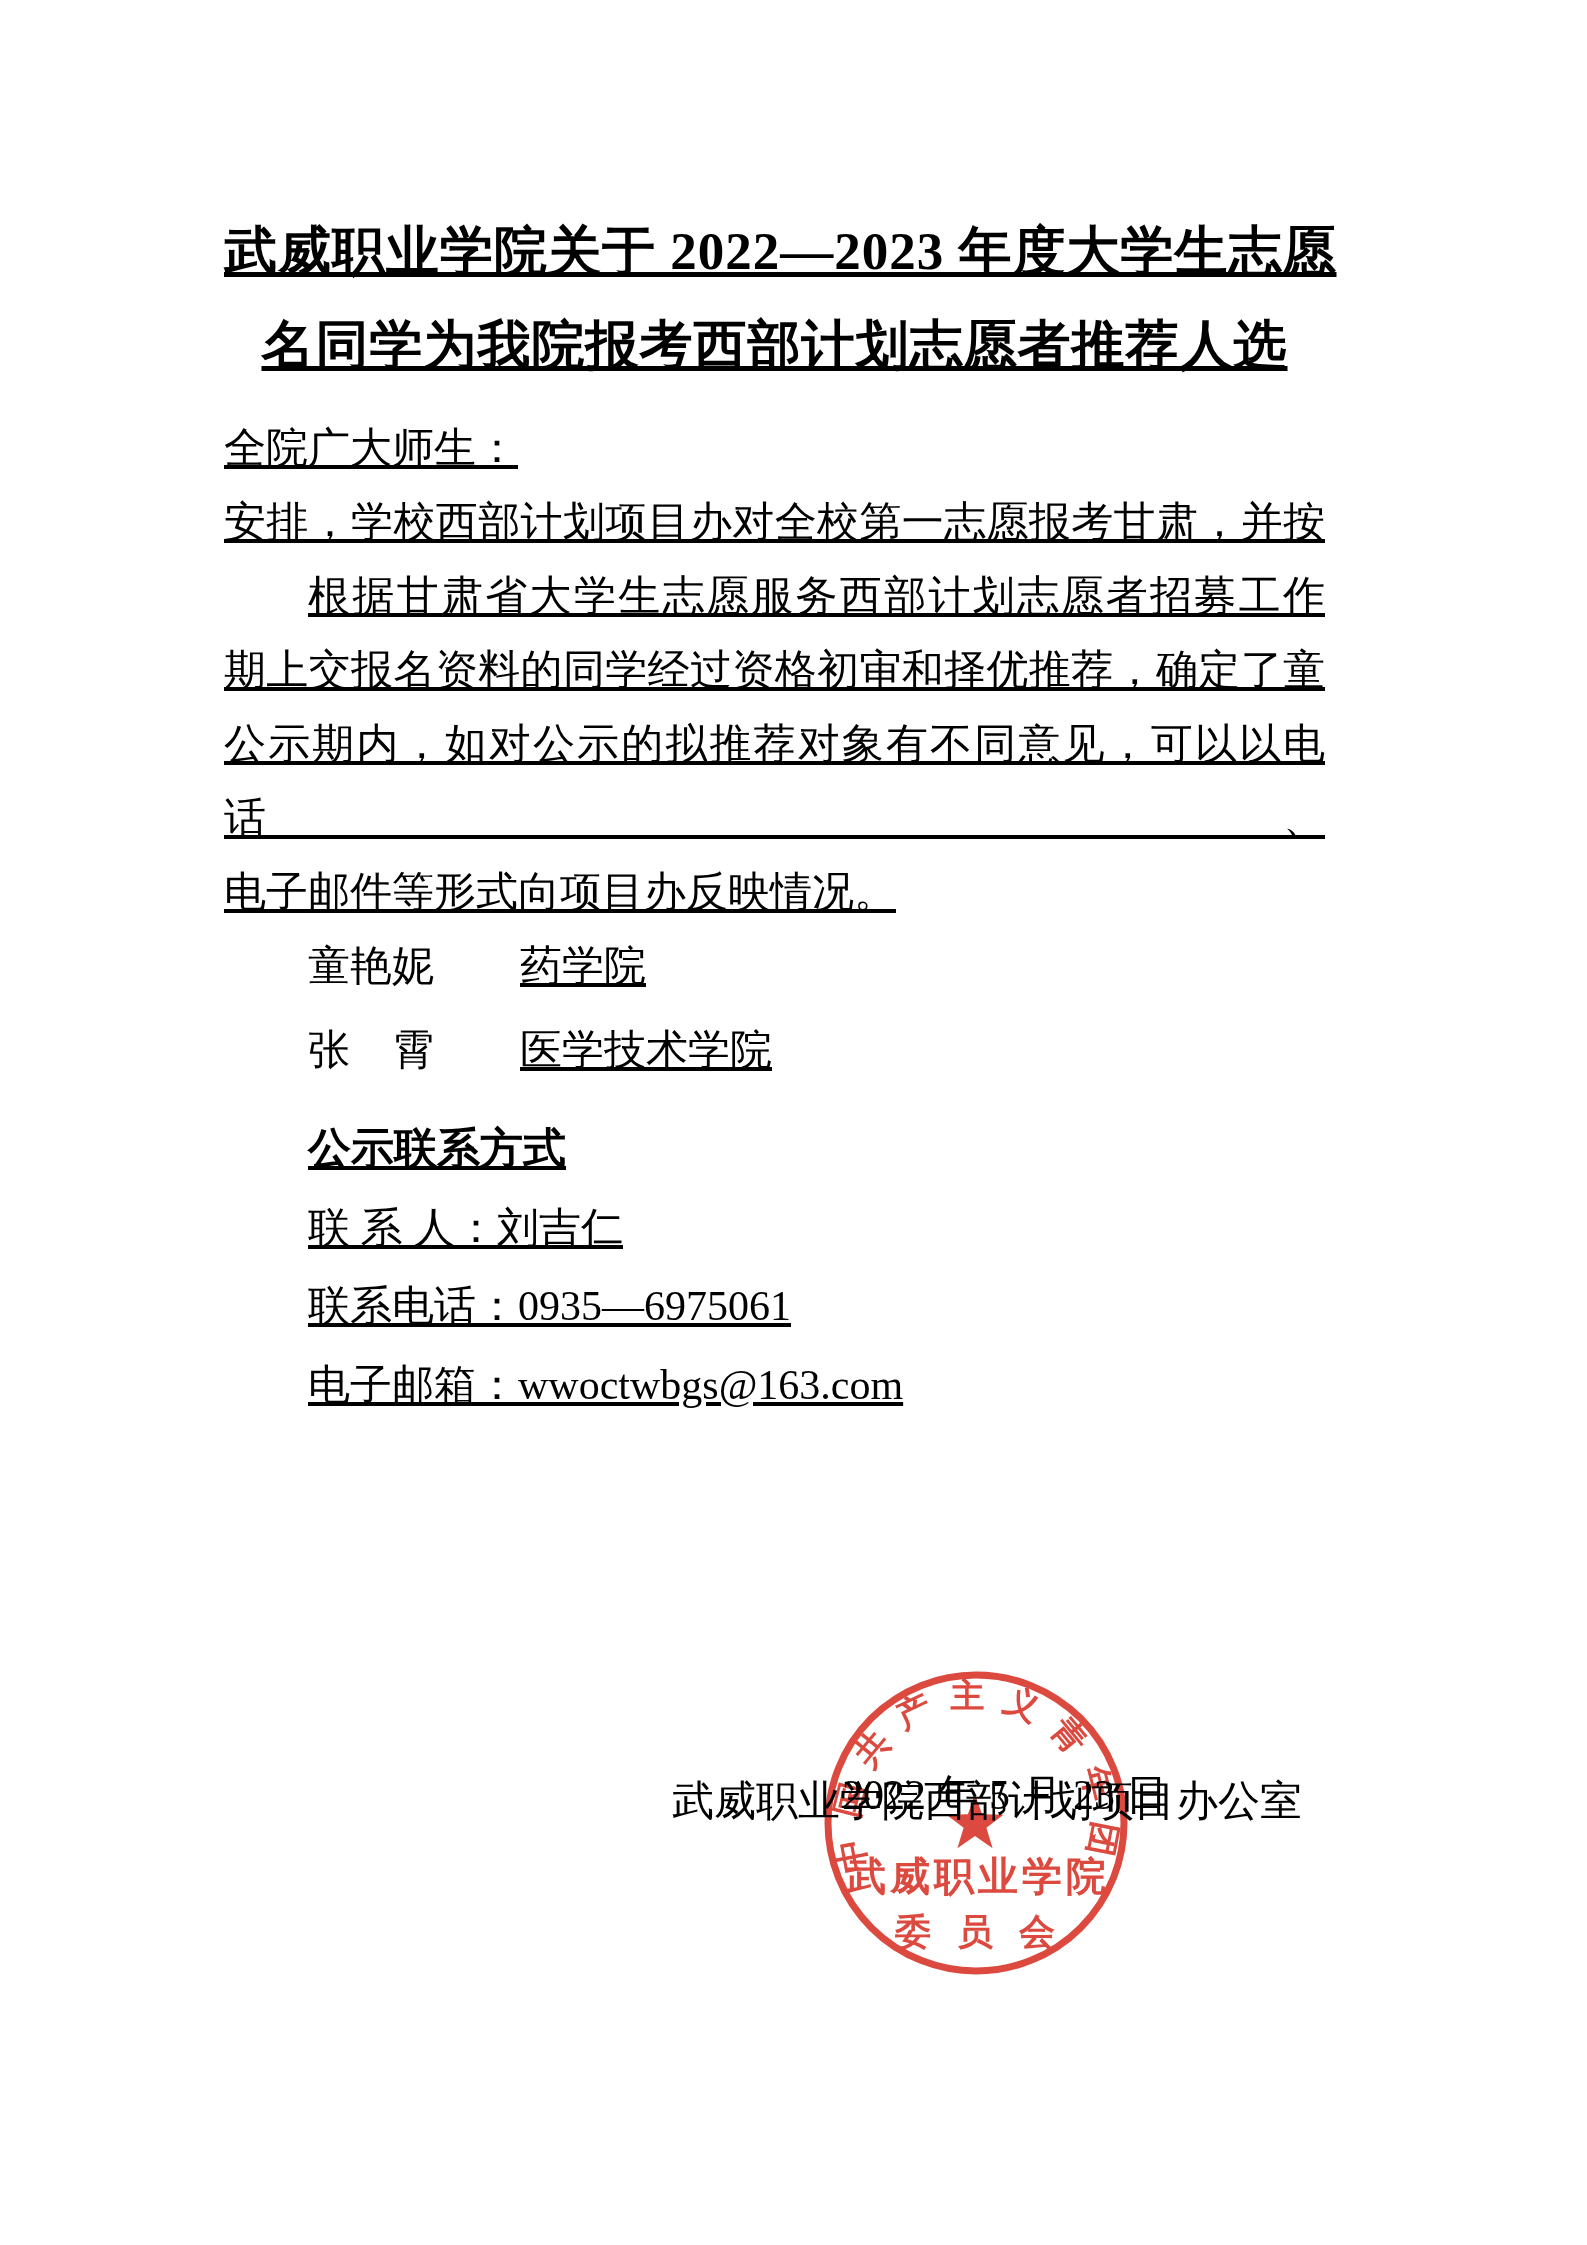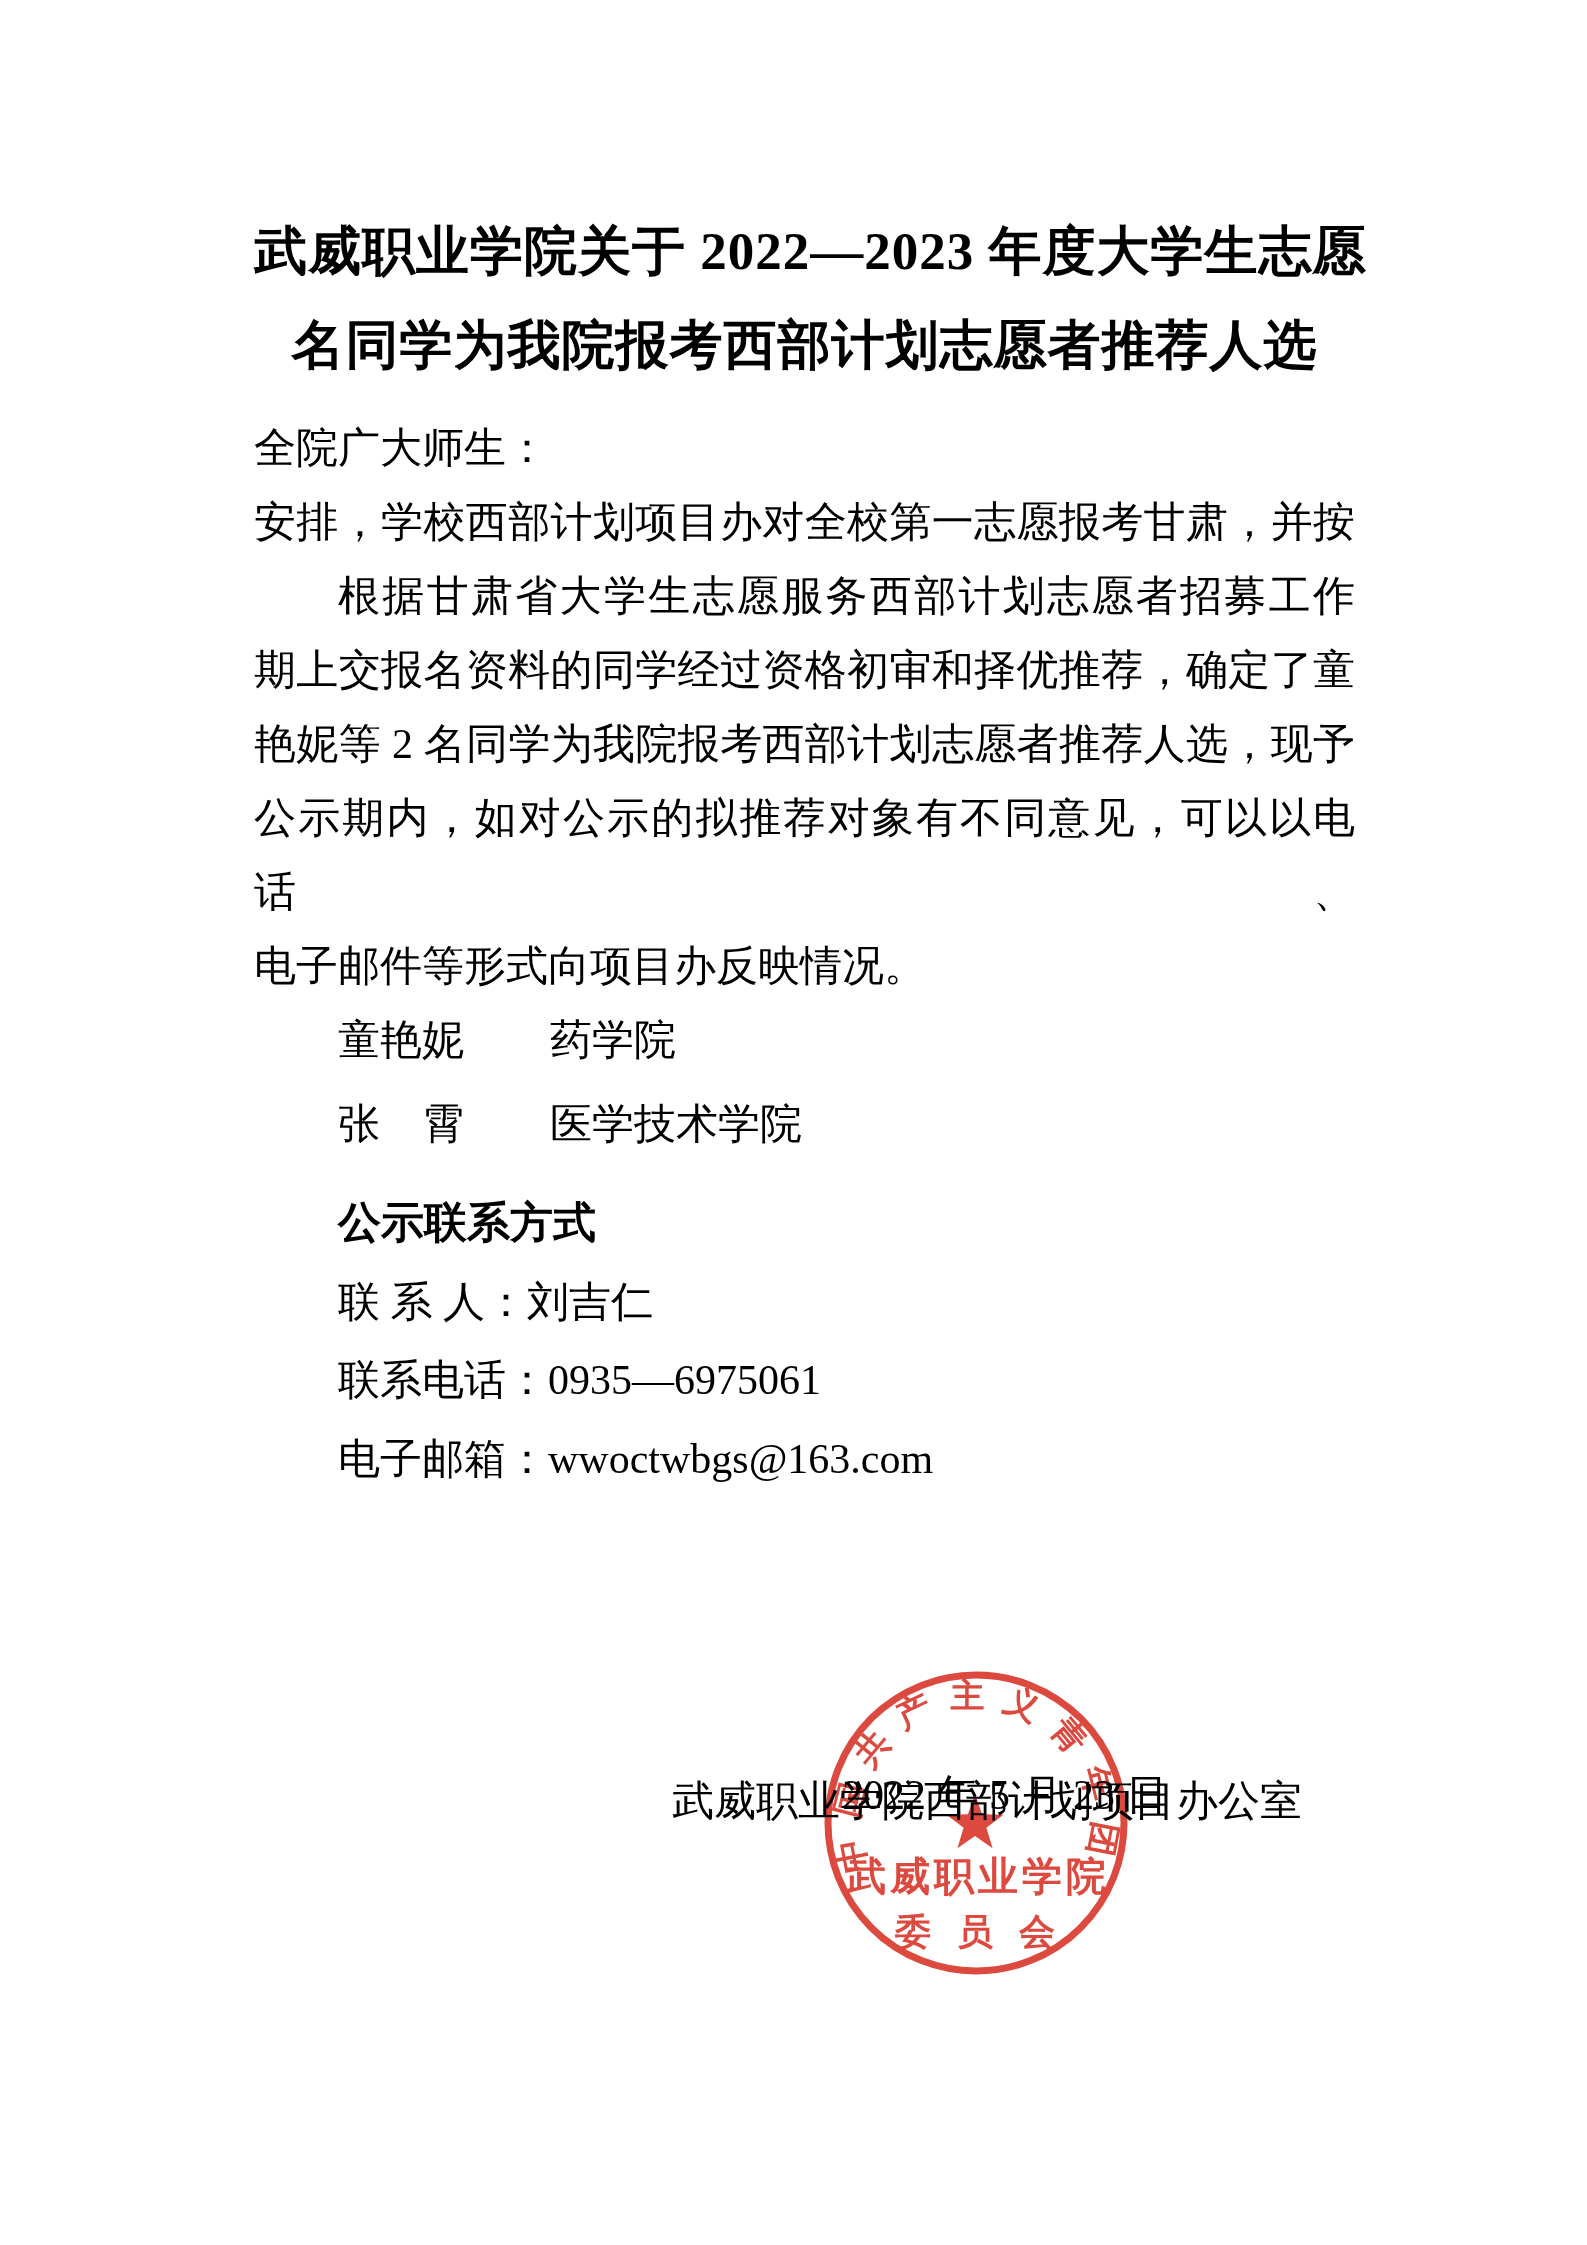--- a/index.html
+++ b/index.html
@@ -5,21 +5,21 @@
   html,body{margin:0;padding:0;background:#ffffff;}
   .page{
     position:relative;
     width:1587px;height:2245px;
     background:#ffffff;
     overflow:hidden;
     font-family:"Liberation Serif","DejaVu Serif",serif;
     color:#000000;
   }
   .content{
-    position:absolute;left:254px;top:0;width:1101px;
+    position:absolute;left:224px;top:0;width:1101px;text-decoration:underline;
   }
   .doc-title{
     margin-top:204px;
     font-size:53px;font-weight:bold;
     line-height:94px;text-align:center;white-space:nowrap;
     letter-spacing:1px;
   }
   .line{font-size:42px;line-height:74px;white-space:nowrap;}
   .salutation{margin-top:19px;}
   .pline{white-space:normal;text-align:justify;text-align-last:justify;}
@@ -75,21 +75,20 @@
       <div>武威职业学院关于 2022—2023 年度大学生志愿</div>
       <div>名同学为我院报考西部计划志愿者推荐人选</div>
     </div>
 
     <div class="line salutation">全院广大师生：</div>
 
     <div>
       <div class="line pline">安排，学校西部计划项目办对全校第一志愿报考甘肃，并按</div>
       <div class="line pline indent">根据甘肃省大学生志愿服务西部计划志愿者招募工作</div>
       <div class="line pline">期上交报名资料的同学经过资格初审和择优推荐，确定了童</div>
-      <div class="line pline">艳妮等 2 名同学为我院报考西部计划志愿者推荐人选，现予</div>
       <div class="line pline">公示期内，如对公示的拟推荐对象有不同意见，可以以电话、</div>
       <div class="line pline no-just">电子邮件等形式向项目办反映情况。</div>
     </div>
 
 
     <div class="vrow pad-indent">
       <span class="vname">童艳妮</span><span class="vcollege">药学院</span>
     </div>
     <div class="vrow second pad-indent">
       <span class="vname">张　霄</span><span class="vcollege">医学技术学院</span>

